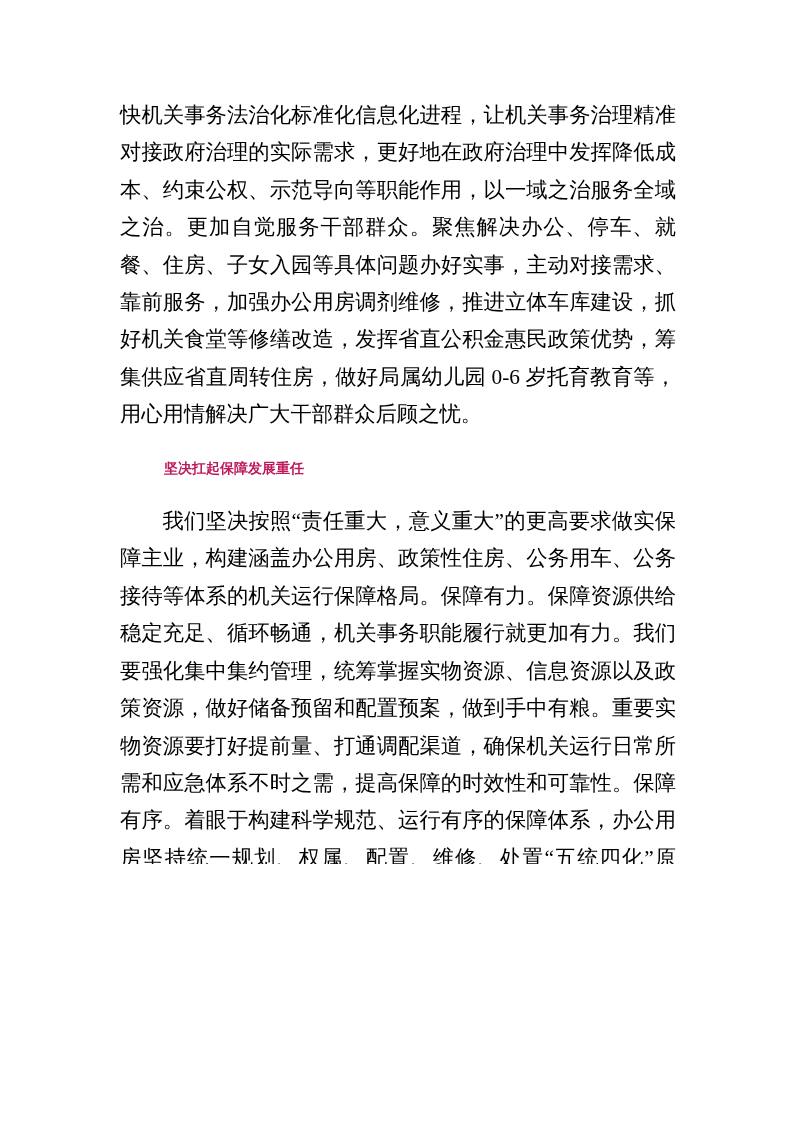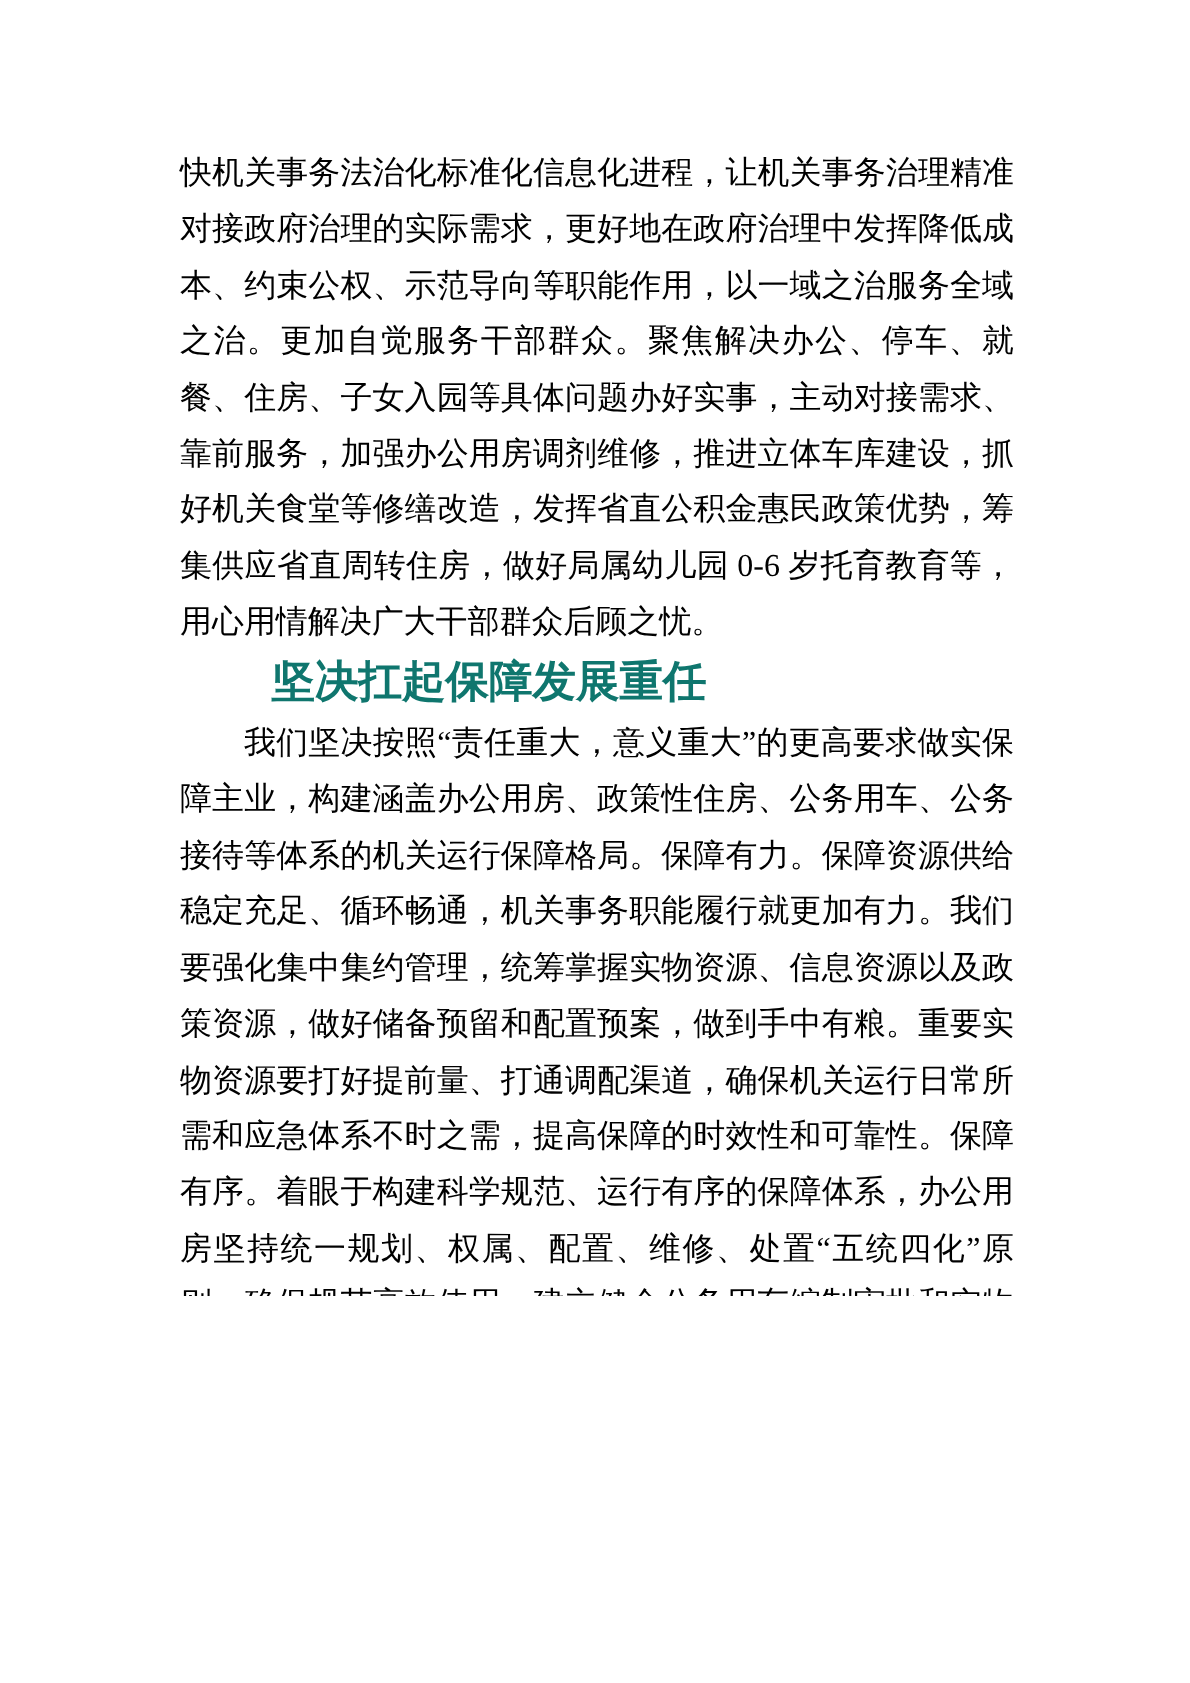--- a/index.html
+++ b/index.html
@@ -29,29 +29,29 @@
     overflow-wrap: break-word;
   }
   .para {
     margin: 0;
     padding: 0;
   }
   .para.indent {
     text-indent: 2em;
   }
   .section-heading {
-    margin: 3px;
+    margin: 16px;
     padding: 0;
-    font-size: 29px;
+    font-size: 14px;
     line-height: 37.4px;
     font-weight: 700;
     text-indent: 2em;
     text-align: left;
     font-family: "Liberation Sans", "DejaVu Sans", sans-serif;
-    color: #0f766e;
+    color: #be185d;
   }
 </style>
 </head>
 <body>
 
 <div class="page">
   <div class="content">
     <p class="para">快机关事务法治化标准化信息化进程，让机关事务治理精准对接政府治理的实际需求，更好地在政府治理中发挥降低成本、约束公权、示范导向等职能作用，以一域之治服务全域之治。更加自觉服务干部群众。聚焦解决办公、停车、就餐、住房、子女入园等具体问题办好实事，主动对接需求、靠前服务，加强办公用房调剂维修，推进立体车库建设，抓好机关食堂等修缮改造，发挥省直公积金惠民政策优势，筹集供应省直周转住房，做好局属幼儿园 0-6 岁托育教育等，用心用情解决广大干部群众后顾之忧。</p>
     <h3 class="section-heading">坚决扛起保障发展重任</h3>
     <p class="para indent">我们坚决按照“责任重大，意义重大”的更高要求做实保障主业，构建涵盖办公用房、政策性住房、公务用车、公务接待等体系的机关运行保障格局。保障有力。保障资源供给稳定充足、循环畅通，机关事务职能履行就更加有力。我们要强化集中集约管理，统筹掌握实物资源、信息资源以及政策资源，做好储备预留和配置预案，做到手中有粮。重要实物资源要打好提前量、打通调配渠道，确保机关运行日常所需和应急体系不时之需，提高保障的时效性和可靠性。保障有序。着眼于构建科学规范、运行有序的保障体系，办公用房坚持统一规划、权属、配置、维修、处置“五统四化”原则，确保规范高效使用；建立健全公务用车编制审批和实物配备、调剂使用和拍卖处置、信息平台和服务平台等制度机制，探索基层公务出行“留、补、租、包”多样化保障方式，整体提升公务出行保障效能。保障有度。为党政机关正</p>

